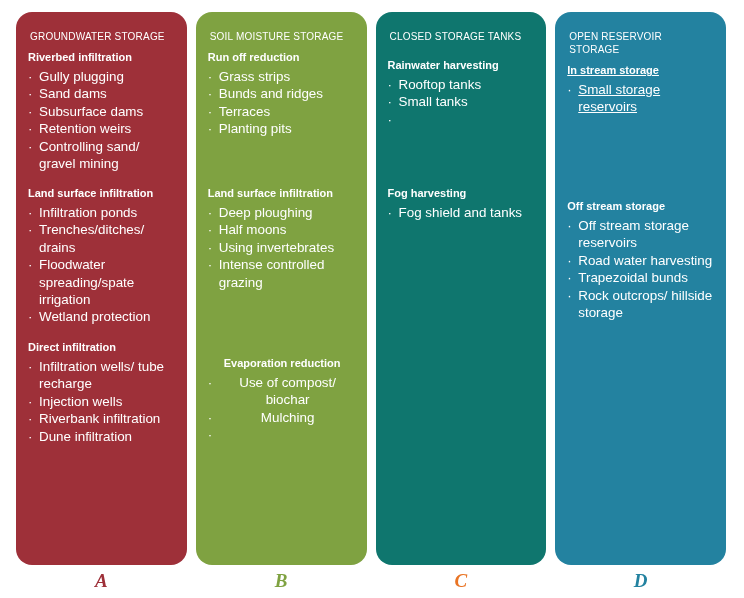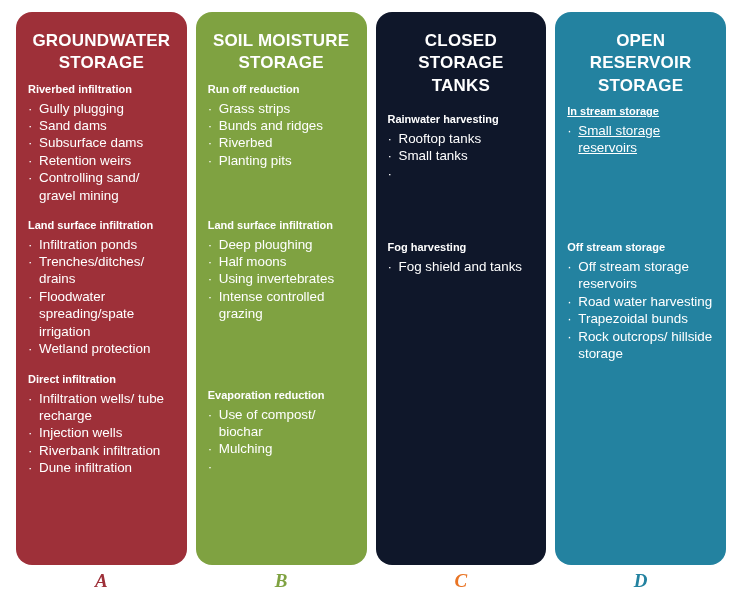--- a/index.html
+++ b/index.html
@@ -34,23 +34,23 @@
   .card {
     flex: 1 1 0;
     border-radius: 16px;
     padding: 18px 10px 12px 10px;
     color: #ffffff;
     position: relative;
     overflow: hidden;
   }
 
   .card-title {
-    font-size: 17px;
-    font-weight: bold;
-    text-align: center;
+    font-size: 10px;
+    font-weight: normal;
+    text-align: left;
     line-height: 1.32;
     letter-spacing: 0.2px;
     text-transform: uppercase;
     padding: 0 4px;
     margin-bottom: 4px;
   }
 
   .section {
     margin-top: 14px;
   }
@@ -149,44 +149,44 @@
         </div>
       </div>
       <div class="card" style="background: rgb(127, 162, 65);">
         <div class="card-title">SOIL MOISTURE STORAGE</div>
         <div style="position: relative; margin-top: 8px; height: 470px;">
           <div class="section" style="position: absolute; left: 0px; right: 0px; top: 0px; margin-top: 0px;">
             <div class="section-heading">Run off reduction</div>
             <ul class="items">
               <li><span class="bullet">·</span><span>Grass strips</span></li>
               <li><span class="bullet">·</span><span>Bunds and ridges</span></li>
-              <li><span class="bullet">·</span><span>Riverbed</span></li>
+              <li><span class="bullet">·</span><span>Terraces</span></li>
               <li><span class="bullet">·</span><span>Planting pits</span></li>
             </ul>
           </div>
           <div class="section" style="position: absolute; left: 0px; right: 0px; top: 136px; margin-top: 0px;">
             <div class="section-heading">Land surface infiltration</div>
             <ul class="items">
               <li><span class="bullet">·</span><span>Deep ploughing</span></li>
               <li><span class="bullet">·</span><span>Half moons</span></li>
               <li><span class="bullet">·</span><span>Using invertebrates</span></li>
               <li><span class="bullet">·</span><span>Intense controlled grazing</span></li>
             </ul>
           </div>
-          <div class="section" style="position: absolute; left: 0px; right: 0px; top: 306px; margin-top: 0px;">
+          <div class="section" style="position: absolute; left: 0px; right: 0px; top: 306px; margin-top: 0px; text-align: center;">
             <div class="section-heading">Evaporation reduction</div>
             <ul class="items">
               <li><span class="bullet">·</span><span>Use of compost/ biochar</span></li>
               <li><span class="bullet">·</span><span>Mulching</span></li>
               <li><span class="bullet">·</span></li>
             </ul>
           </div>
         </div>
       </div>
-      <div class="card" style="background: #0f172a;">
+      <div class="card" style="background: #0f766e;">
         <div class="card-title">CLOSED STORAGE TANKS</div>
         <div style="position: relative; margin-top: 8px; height: 470px;">
           <div class="section" style="position: absolute; left: 0px; right: 0px; top: 0px; margin-top: 8px;">
             <div class="section-heading">Rainwater harvesting</div>
             <ul class="items">
               <li><span class="bullet">·</span><span>Rooftop tanks</span></li>
               <li><span class="bullet">·</span><span>Small tanks</span></li>
               <li><span class="bullet">·</span></li>
             </ul>
           </div>

